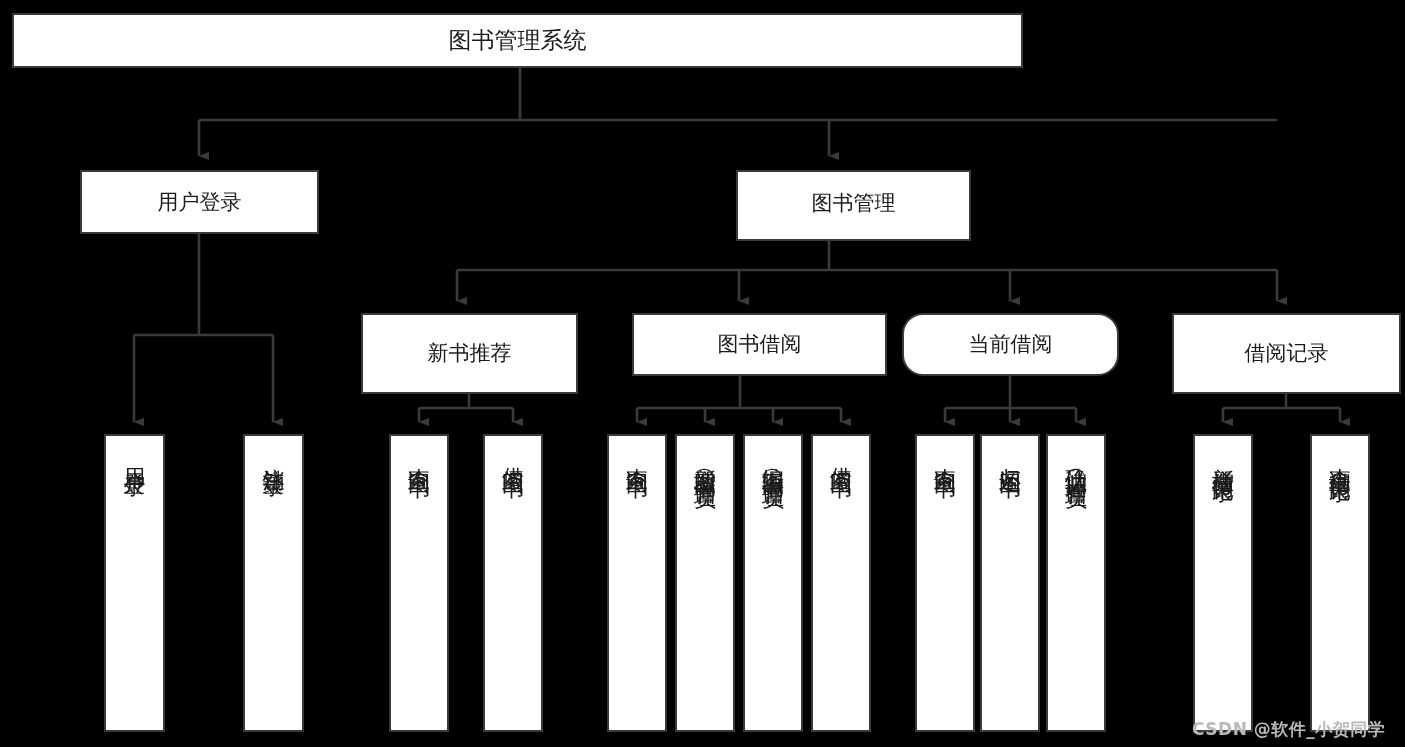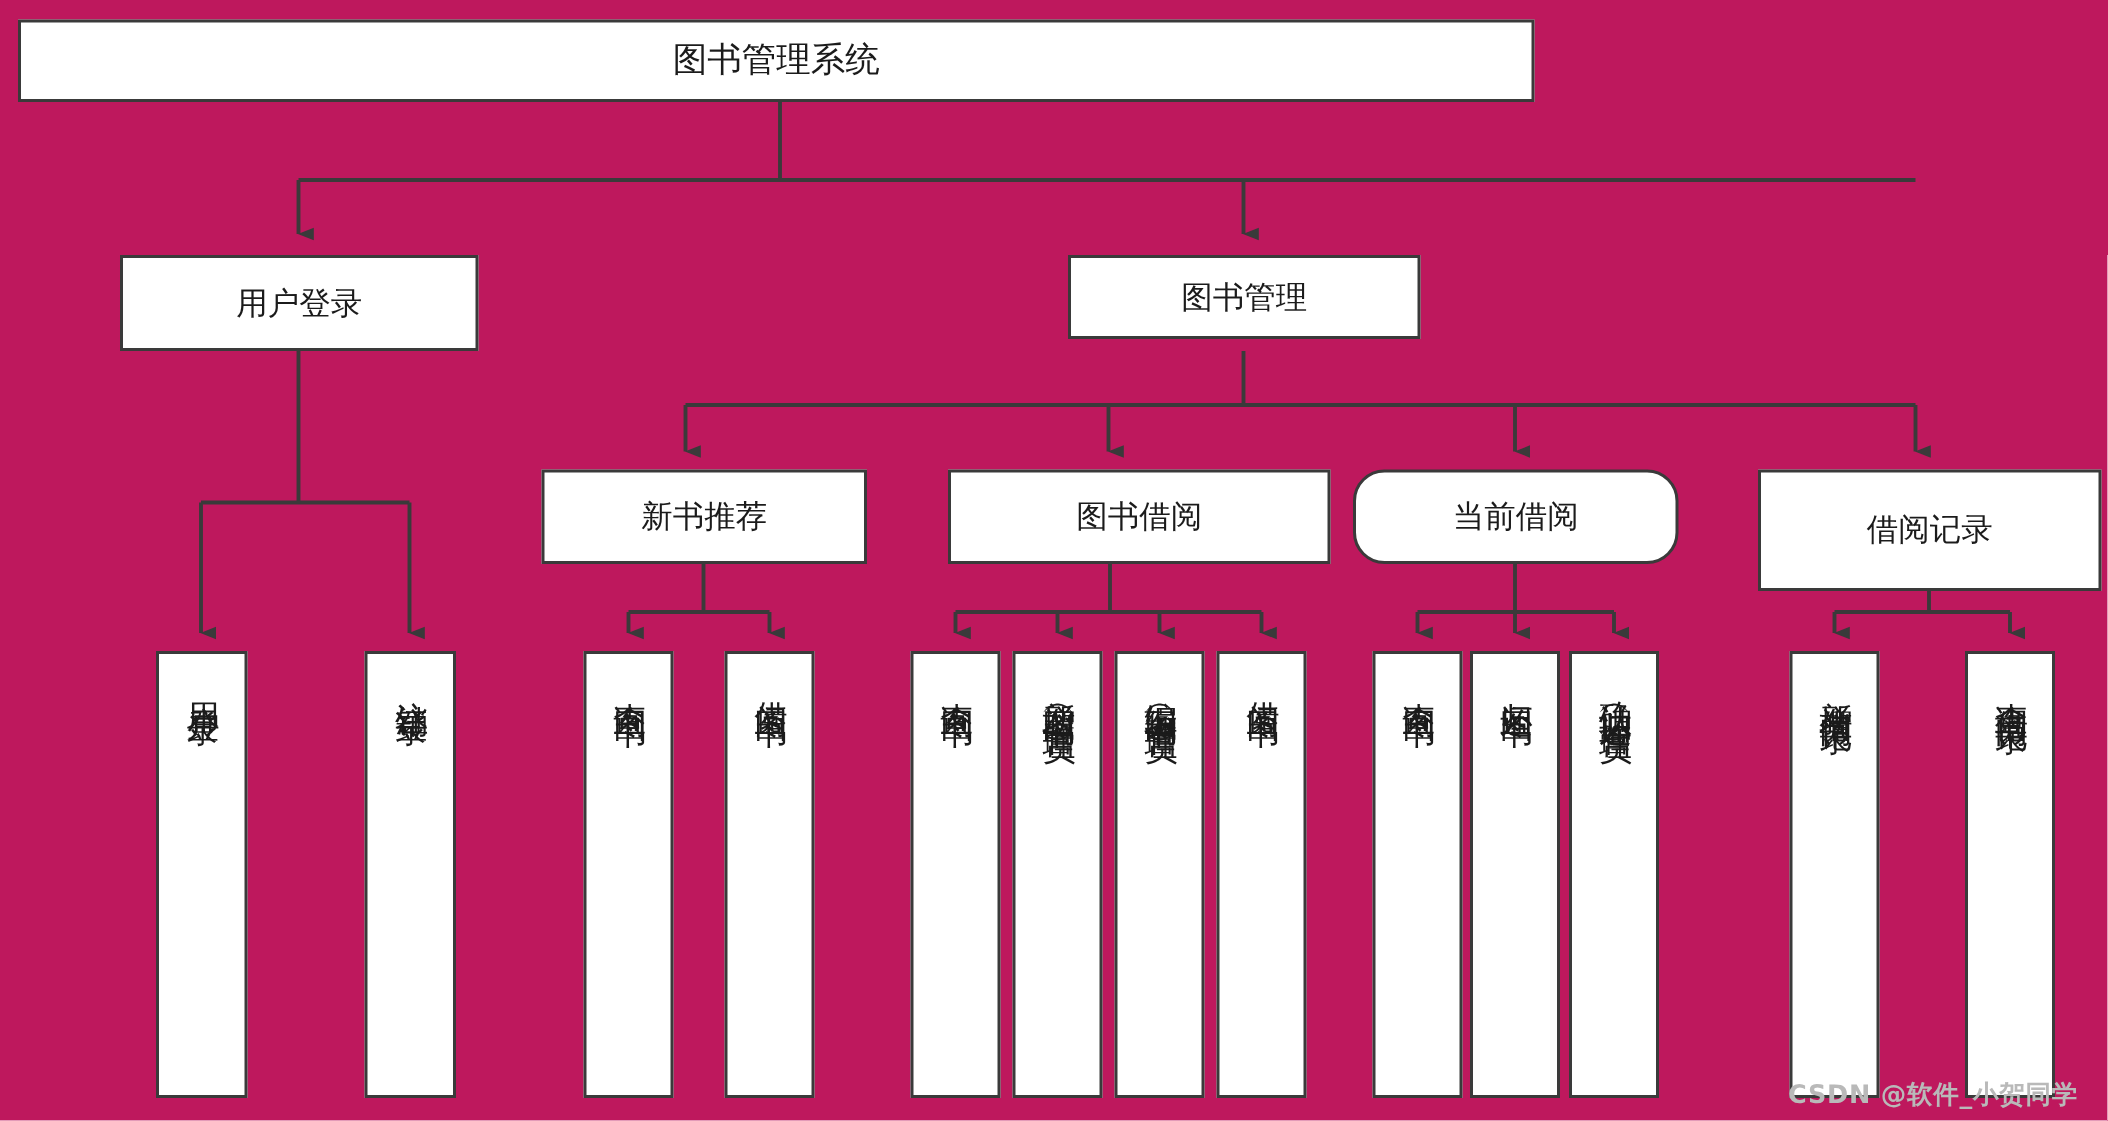--- a/index.html
+++ b/index.html
@@ -8,21 +8,21 @@
     padding: 0;
     background: #ffffff;
   }
   body {
     font-family: "DejaVu Sans", "Liberation Sans", sans-serif;
   }
   #canvas {
     position: relative;
     width: 1405px;
     height: 747px;
-    background: #be185d;
+    background: #000000;
     overflow: hidden;
   }
   svg.wires {
     position: absolute;
     left: 0;
     top: 0;
     width: 1405px;
     height: 747px;
     pointer-events: none;
   }
@@ -123,25 +123,25 @@
     </g>
   </svg>
 
   <div class="node root" style="left:12px; top:13px; width:1011px; height:55px;">
     <span>图书管理系统</span>
   </div>
 
   <div class="node level1" style="left:80px; top:170px; width:239px; height:64px;">
     <span>用户登录</span>
   </div>
-  <div class="node level1" style="left:712px; top:170px; width:235px; height:56px;">
+  <div class="node level1" style="left:736px; top:170px; width:235px; height:71px;font-family:Liberation Mono, monospace;">
     <span>图书管理</span>
   </div>
 
-  <div class="node level2" style="left:361px; top:313px; width:217px; height:63px;">
+  <div class="node level2" style="left:361px; top:313px; width:217px; height:81px;">
     <span>新书推荐</span>
   </div>
   <div class="node level2" style="left:632px; top:313px; width:255px; height:63px;">
     <span>图书借阅</span>
   </div>
   <div class="node level2" style="left:902px; top:313px; width:217px; height:63px;border-radius:21px;">
     <span>当前借阅</span>
   </div>
   <div class="node level2" style="left:1172px; top:313px; width:229px; height:81px;">
     <span>借阅记录</span>

